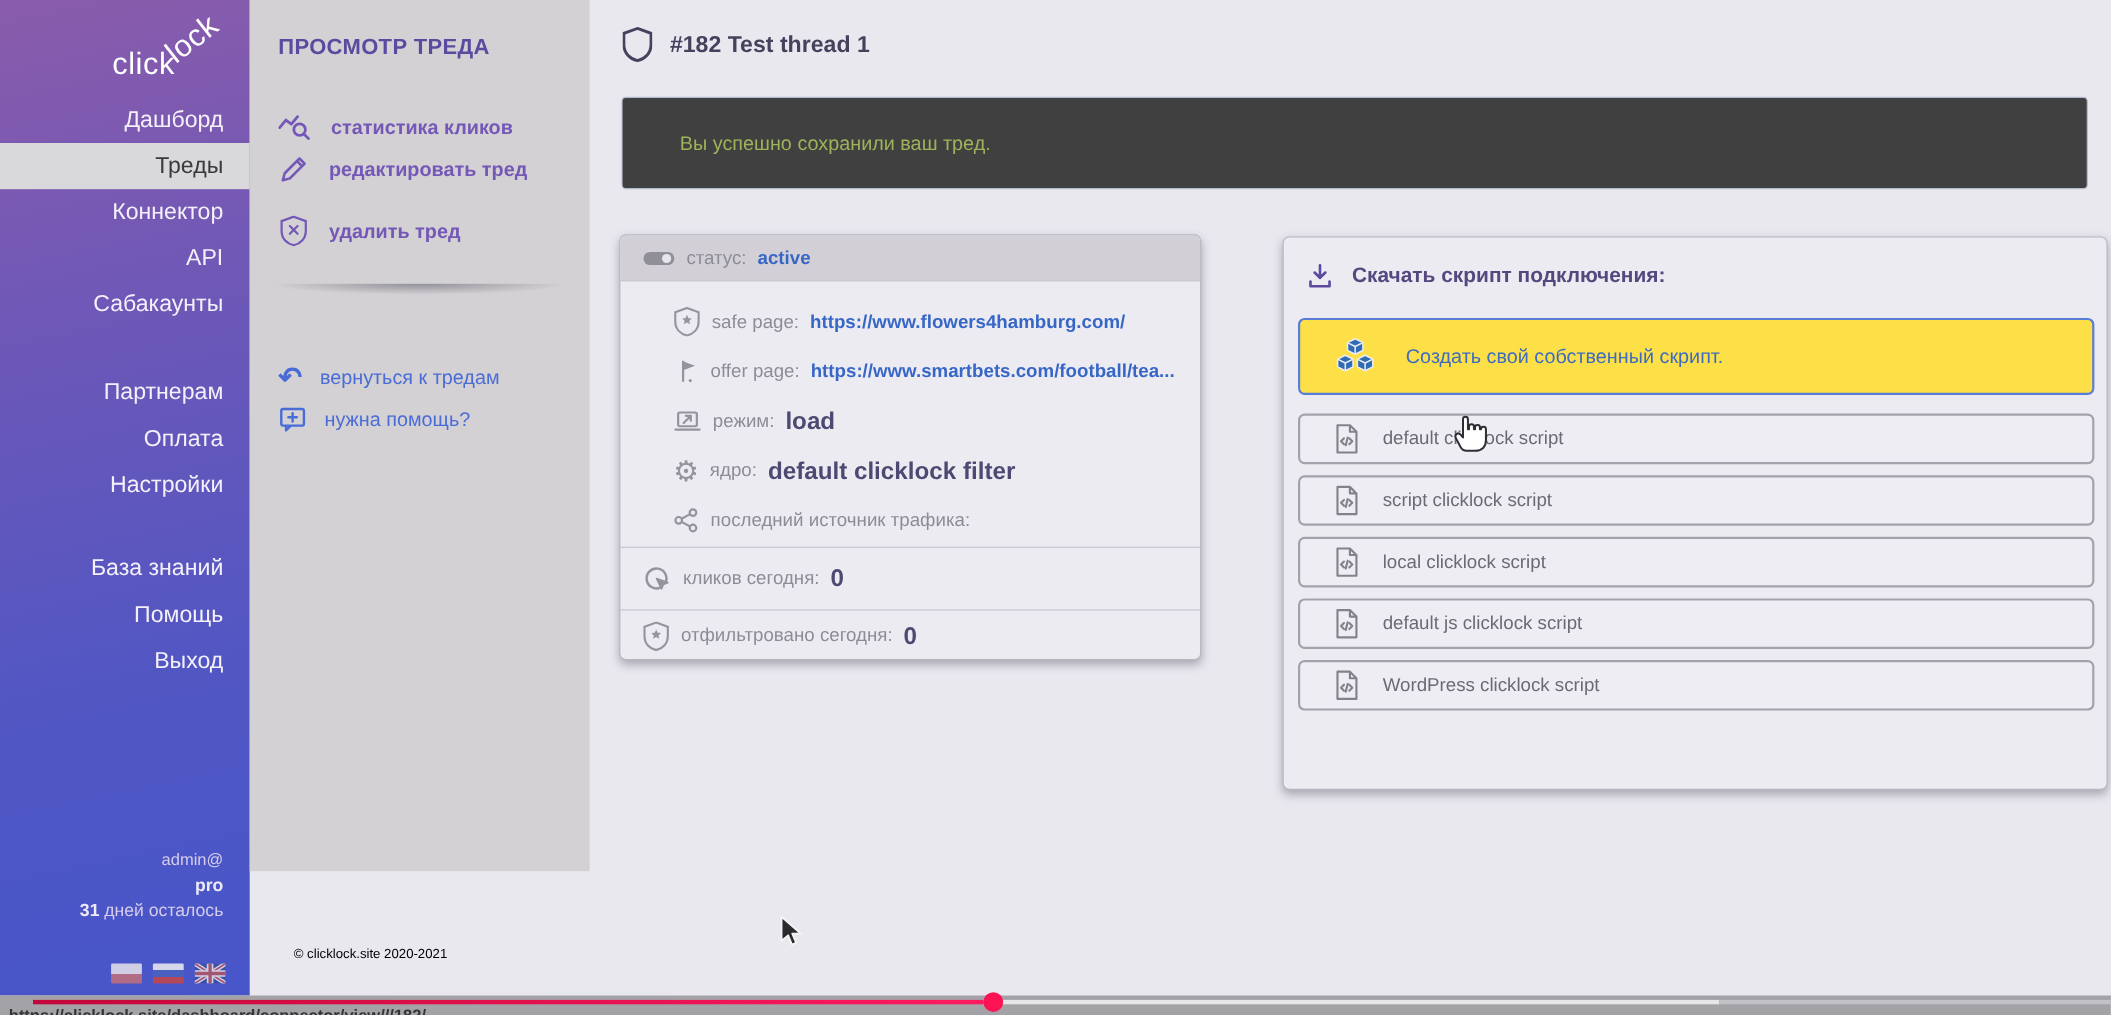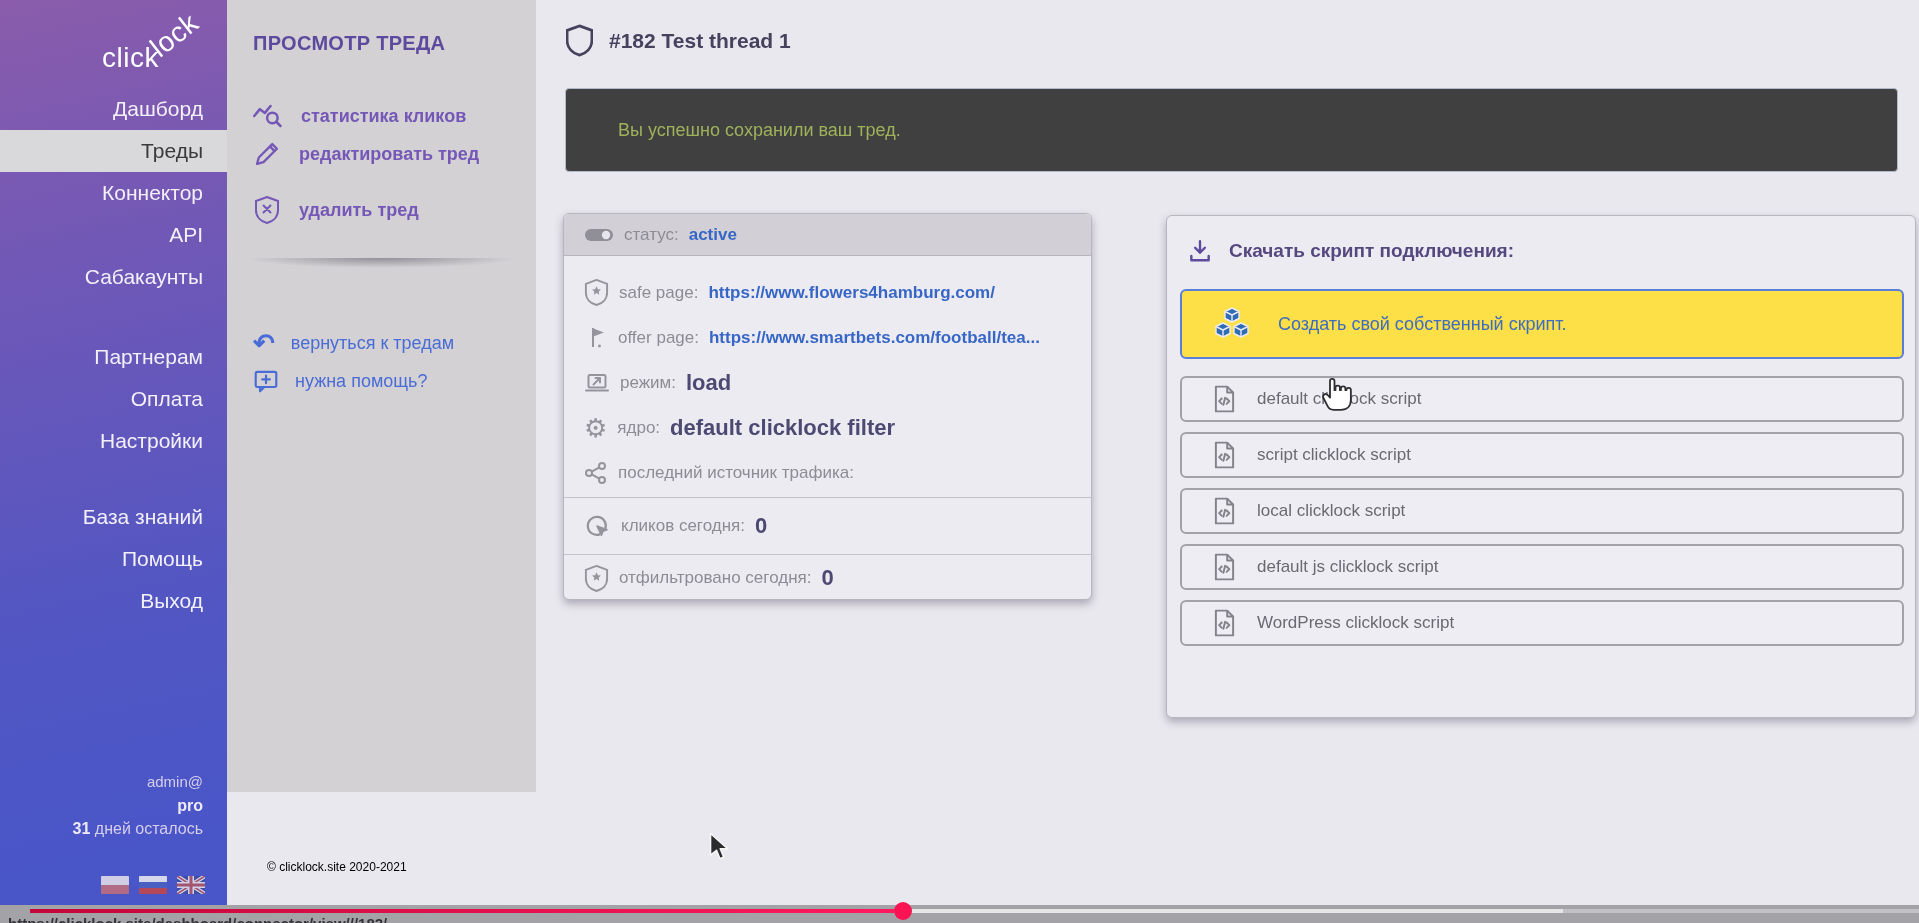--- a/index.html
+++ b/index.html
@@ -55,21 +55,21 @@
 
   .card { position:absolute; background:#edebf2; border:1px solid #b7b5bd; border-radius:6px;
     box-shadow:0 4px 9px rgba(55,52,75,.35); }
   .status-card { left:27px; top:213px; width:529px; height:387px; }
   .sc-head { height:42px; background:#d2d0d6; border-bottom:1px solid #b7b5bd;
     border-radius:6px 6px 0 0; display:flex; align-items:center; gap:10px; padding-left:20px; }
   .lbl { color:#8d8c95; font-size:17px; }
   .val-link { color:#3767c6; font-size:17px; font-weight:bold; cursor:pointer; }
   .val { color:#4c4a72; font-size:22px; font-weight:bold; }
   .sc-rows { position:absolute; top:56px; left:0; width:100%; }
-  .sc-row { height:45px; display:flex; align-items:center; gap:10px; padding-left:20px; }
+  .sc-row { height:45px; display:flex; align-items:center; gap:10px; padding-left:20px;margin-left:28px; }
   .sc-stat { position:absolute; left:0; width:100%; height:57px; border-top:1px solid #c3c1c9;
     display:flex; align-items:center; gap:10px; padding-left:20px; }
   .st-0 { top:283px; } .st-1 { top:340px; height:47px; }
   .icon { flex:0 0 auto; display:inline-flex; align-items:center; justify-content:center; }
   .uicon { color:#95949c; font-size:24px; line-height:24px; }
 
   .dl-card { left:604px; top:215px; width:750px; height:503px;margin-left:26px; }
   .dl-title { position:absolute; left:20px; top:22px; display:flex; align-items:center; gap:16px;
     color:#55487f; font-size:19px; font-weight:bold; }
   .btn { position:absolute; left:13px; width:724px; border-radius:6px; display:flex;

